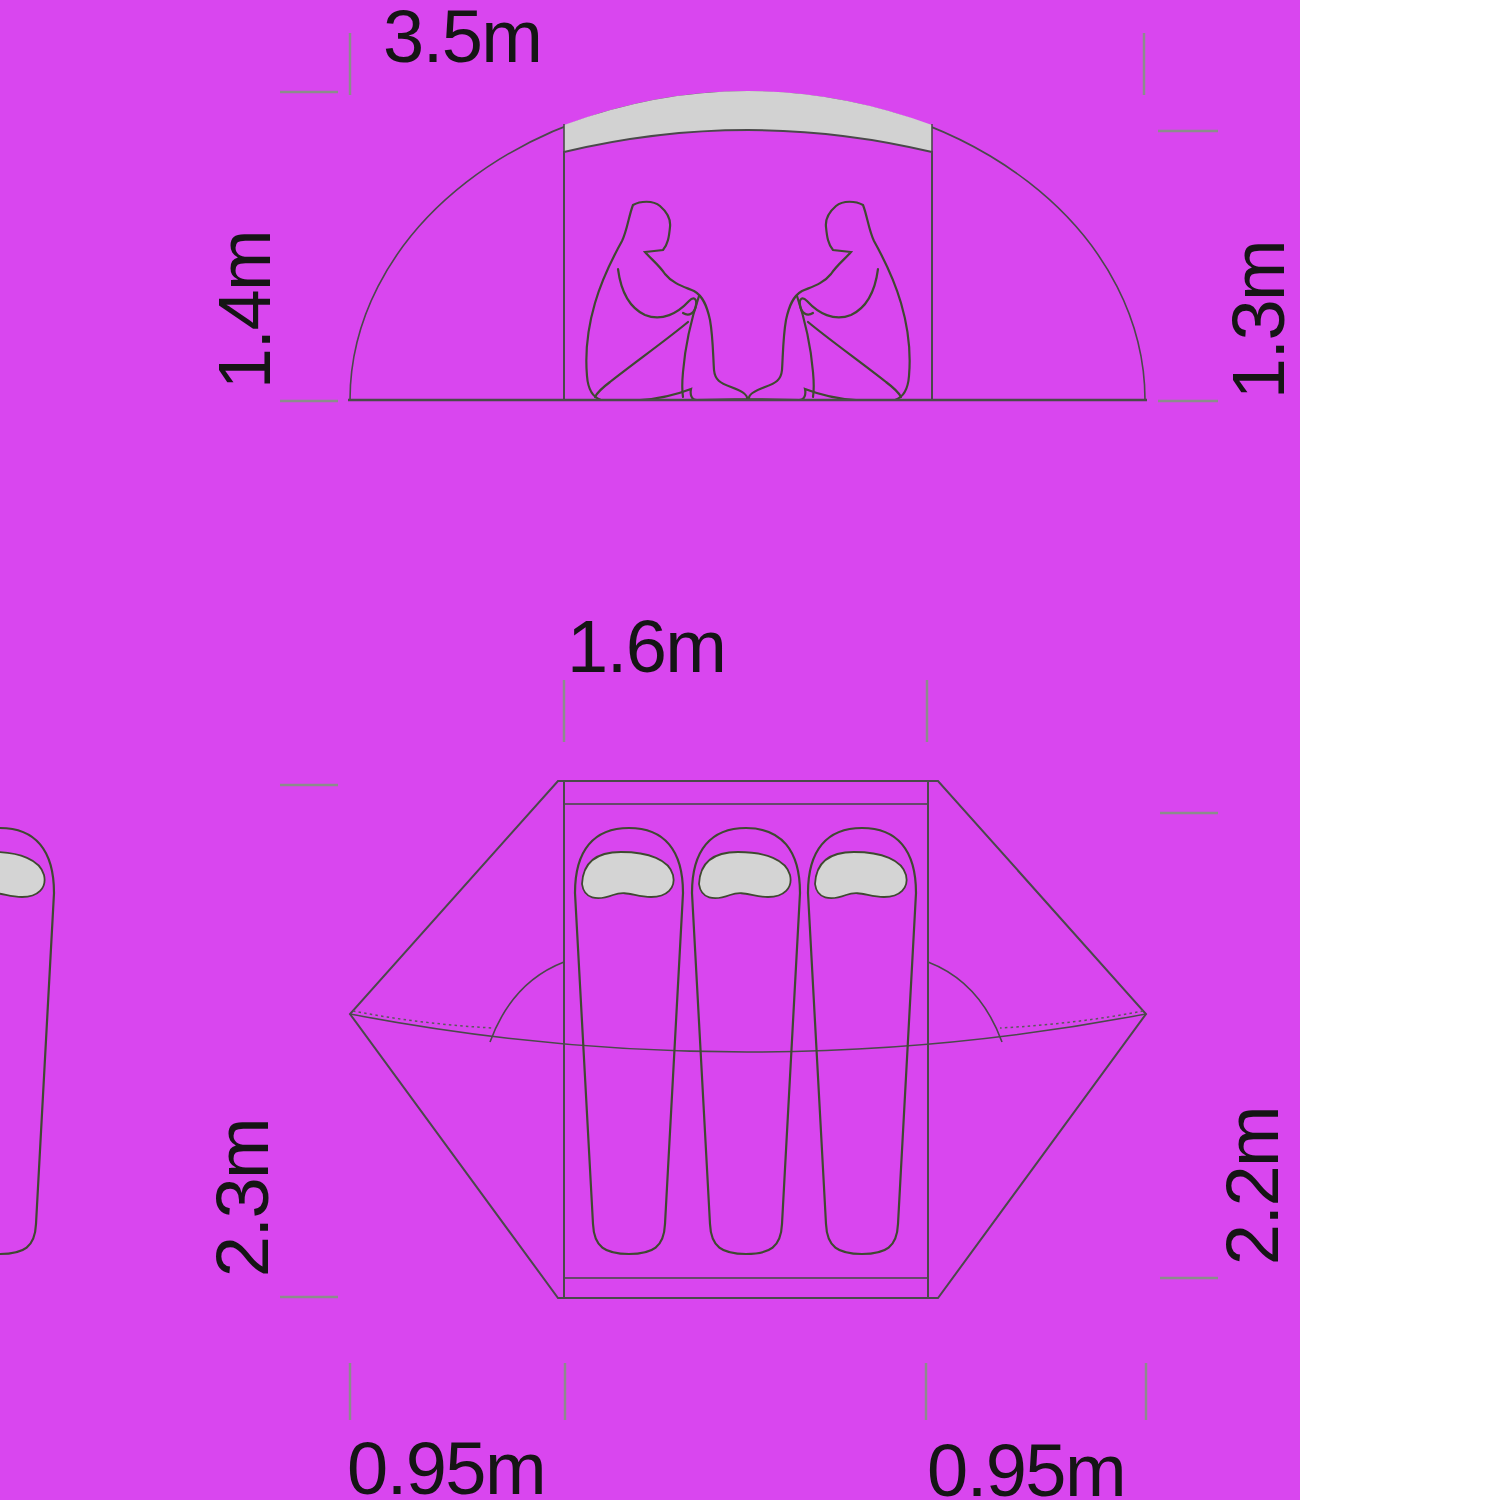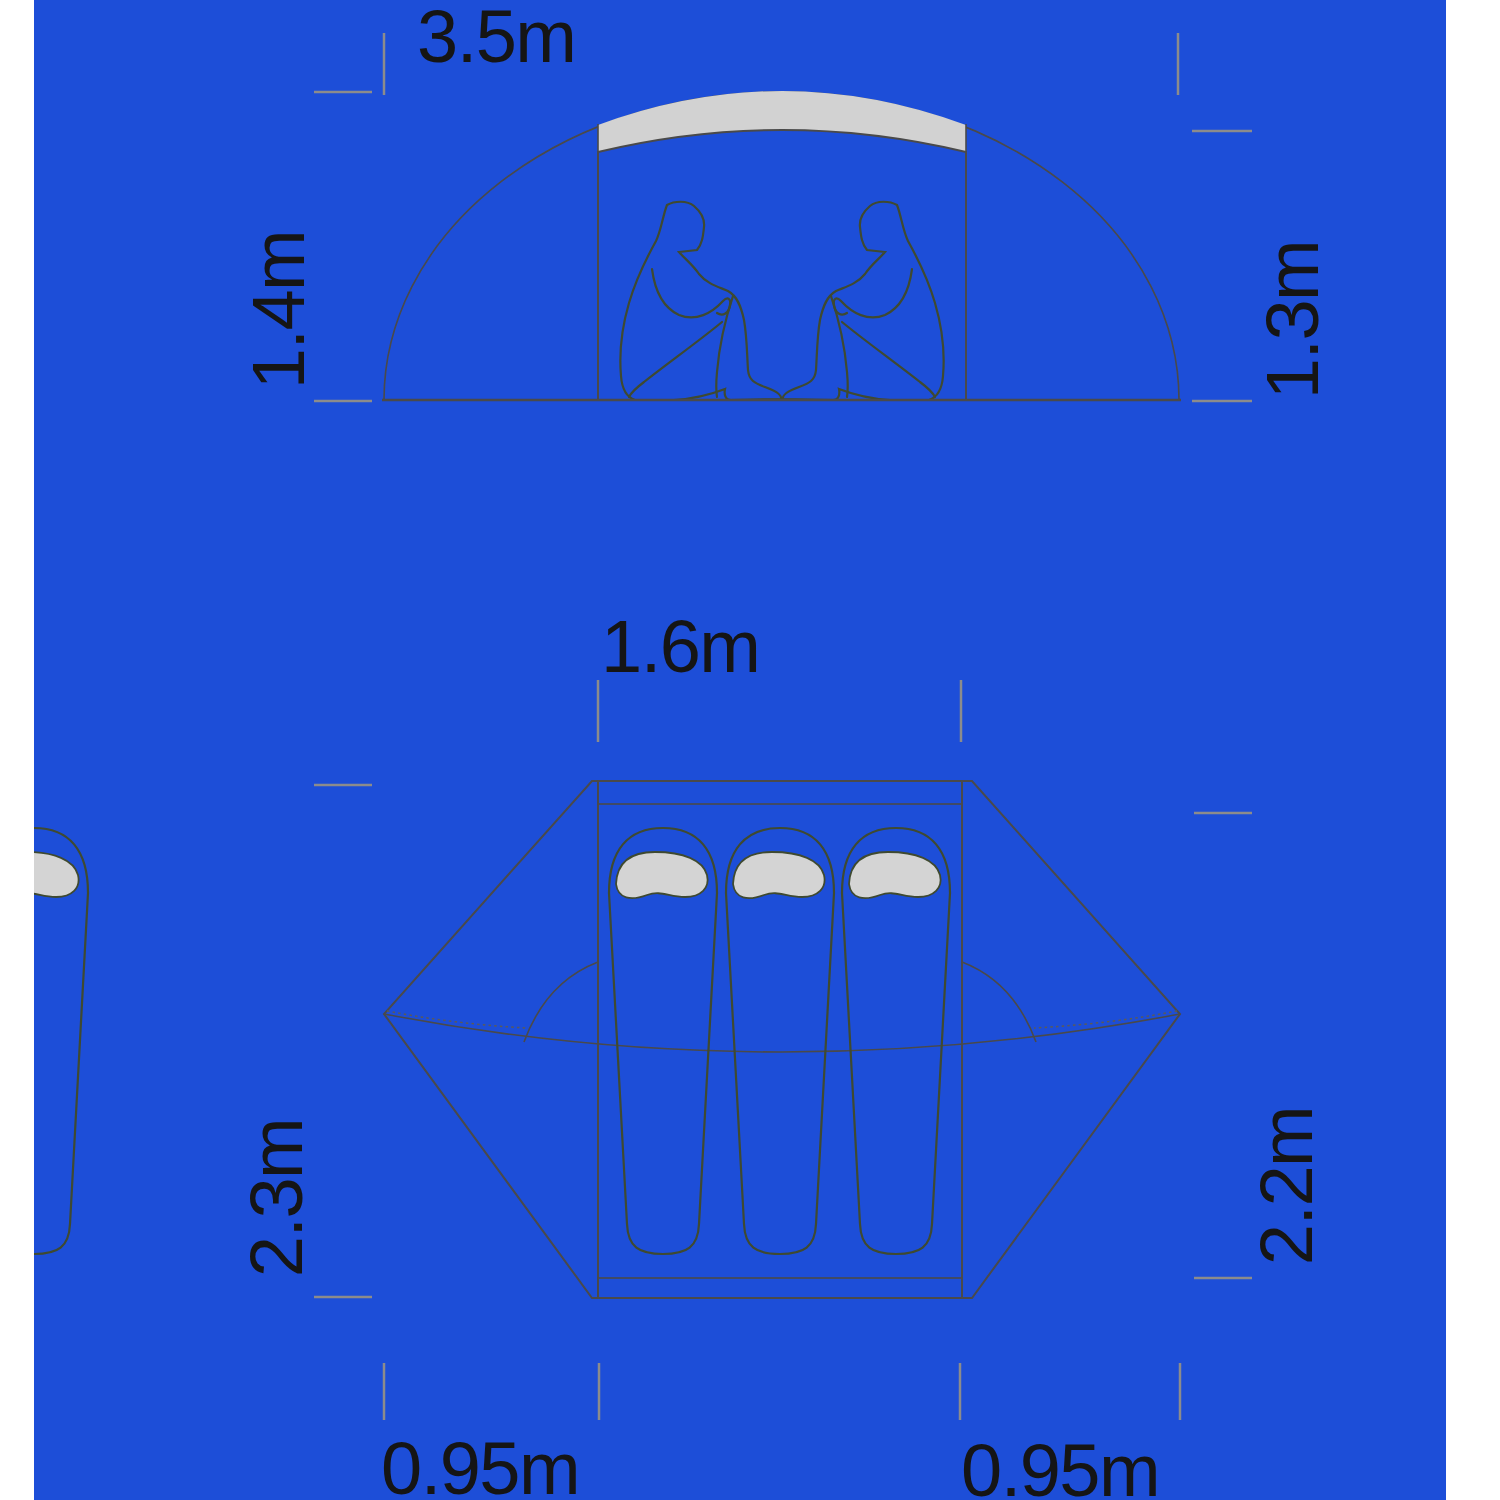--- a/index.html
+++ b/index.html
@@ -1,16 +1,16 @@
 <!DOCTYPE html>
 <html><head>
 <meta charset="utf-8">
 <style>
   html,body{margin:0;padding:0;background:#ffffff;}
-  .stage{width:1412px;height:1500px;position:relative;background:#1d4ed8;margin-left:34px;}
+  .stage{width:1300px;height:1500px;position:relative;background:#d946ef;}
   svg{display:block;}
   .struct{stroke:#4a4a4a;stroke-width:2;fill:none;}
   .struct-thin{stroke:#4a4a4a;stroke-width:1.6;fill:none;}
   .tick{stroke:#8c8c8c;stroke-width:2.5;fill:none;}
   .dotted{stroke:#5a5a5a;stroke-width:1.5;fill:none;stroke-dasharray:2.5 3.2;}
   .greenline{stroke:#3f4a30;stroke-width:2.2;fill:none;stroke-linecap:round;}
   .dim-label{font-family:"Liberation Sans","DejaVu Sans",sans-serif;
              font-size:74px;fill:#151515;letter-spacing:-1.5px;}
 </style>
 </head>

